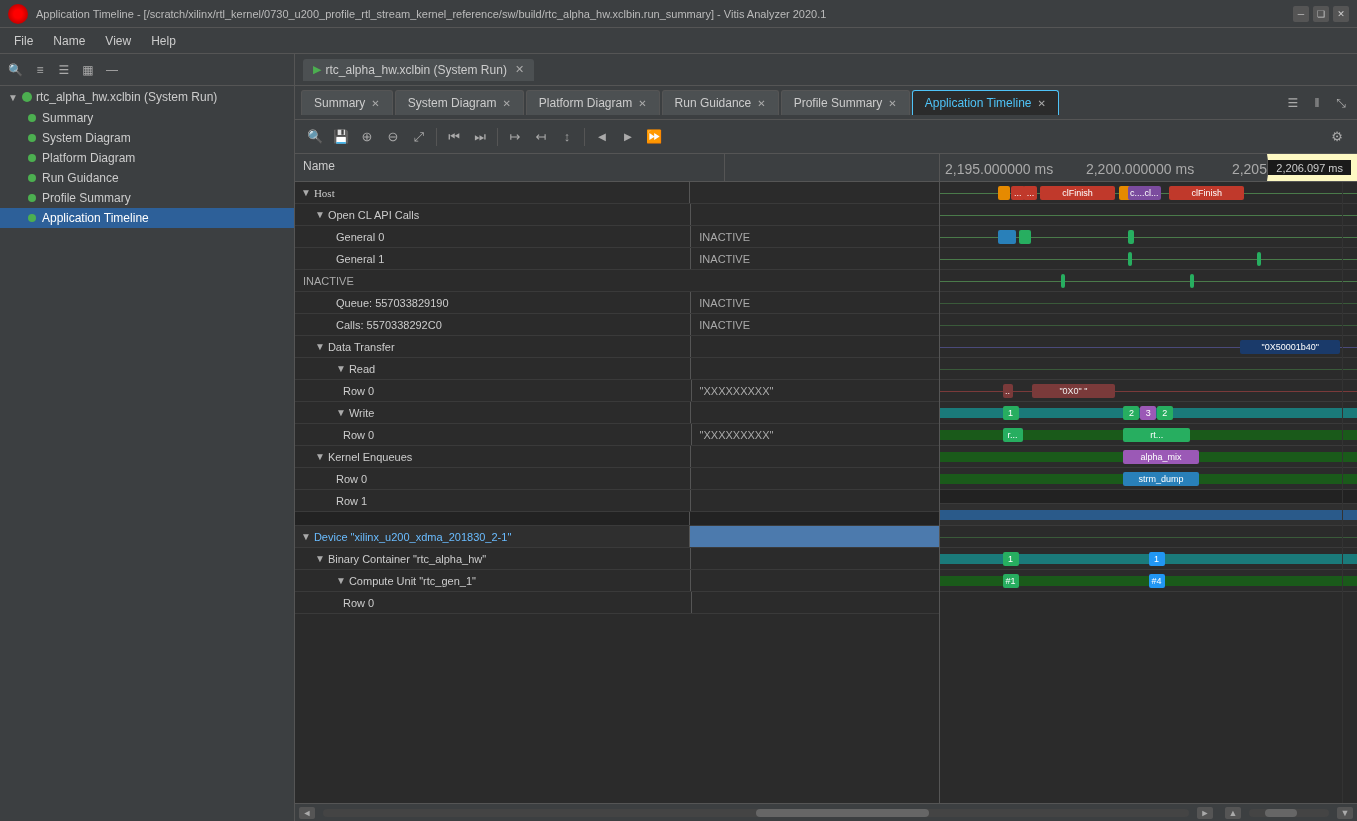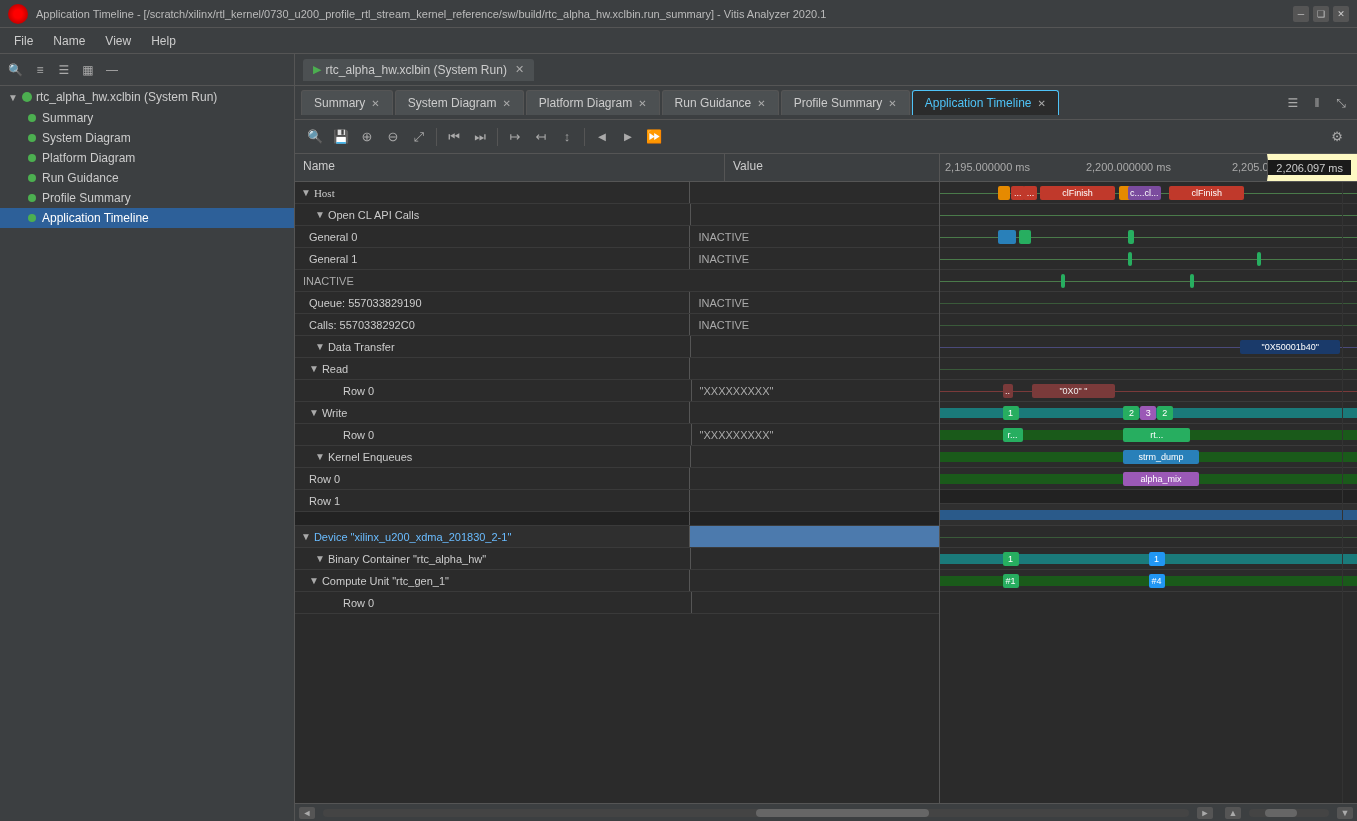--- a/index.html
+++ b/index.html
@@ -240,21 +240,21 @@
     .tree-value-cell {
       width: 270px;
       padding: 0 8px;
       color: #aaa;
       font-size: 11px;
       overflow: hidden;
       white-space: nowrap;
     }
     .tree-indent-1 { padding-left: 6px; }
     .tree-indent-2 { padding-left: 20px; }
-    .tree-indent-3 { padding-left: 14px; }
+    .tree-indent-3 { padding-left: 41px; }
     .tree-indent-4 { padding-left: 48px; }
     .tree-collapse { cursor: pointer; color: #aaa; font-size: 10px; margin-right: 3px; }
     .tree-label { font-size: 11px; color: #ccc; }
     .tree-label.section { color: #ccc; font-family: Liberation Serif, serif; }
     .tree-label.device { color: #6abcff; }
 
     
     #vis-panel {
       flex: 1;
       overflow: hidden;
@@ -275,21 +275,21 @@
 
     
     .time-ruler {
       width: 100%;
       height: 100%;
       position: relative;
       background: #3c3f41;
     }
     .time-label {
       position: absolute;
-      font-size: 11px;
+      font-size: 14px;
       color: #aaa;
       top: 7px;
     }
 
     
     .vis-row {
       height: 22px;
       border-bottom: 1px solid #3a3a3a;
       position: relative;
       background: #2b2b2b;
@@ -465,21 +465,20 @@
       <div class="tool-btn gear-btn">⚙</div>
     </div>
 
     <div id="timeline-content">
 
       <div id="timeline-main">
 
         <div id="tree-panel">
           <div id="tree-header">
             <div class="col-name">Name</div>
-            <div class="col-value">Value</div>
           </div>
           <div id="tree-body">
 
             <div class="tree-row">
               <div class="tree-name-cell tree-indent-1">
                 <span class="tree-collapse">▼</span>
                 <span class="tree-label section">Host</span>
               </div>
               <div class="tree-value-cell"></div>
             </div>
@@ -716,26 +715,26 @@
             </div>
 
             <div class="vis-row">
               <div style="position:absolute; top:6px; left:0; right:0; height:10px; background:#1a5a1a;"></div>
               <div class="tl-block" style="left:15%; width:20px; background:#27ae60; font-size:9px;">r...</div>
               <div class="tl-block" style="left:44%; width:16%; background:#27ae60; font-size:9px;">rt...</div>
             </div>
 
             <div class="vis-row">
               <div style="position:absolute; top:6px; left:0; right:0; height:10px; background:#1a5a1a;"></div>
+              <div class="tl-block" style="left:44%; width:18%; background:#9b59b6; font-size:9px;">alpha_mix</div>
+            </div>
+
+            <div class="vis-row">
+              <div style="position:absolute; top:6px; left:0; right:0; height:10px; background:#1a5a1a;"></div>
               <div class="tl-block" style="left:44%; width:18%; background:#2980b9; font-size:9px;">strm_dump</div>
-            </div>
-
-            <div class="vis-row">
-              <div style="position:absolute; top:6px; left:0; right:0; height:10px; background:#1a5a1a;"></div>
-              <div class="tl-block" style="left:44%; width:18%; background:#9b59b6; font-size:9px;">alpha_mix</div>
             </div>
 
             <div class="vis-row" style="height:14px; background:#222;"></div>
 
             <div class="vis-row" style="background:#2f2f2f;">
               <div style="position:absolute; top:6px; left:0; right:0; height:10px; background:#2a5a8a;"></div>
             </div>
 
             <div class="vis-row">
               <div class="baseline" style="background:#3a5a3a;"></div>

